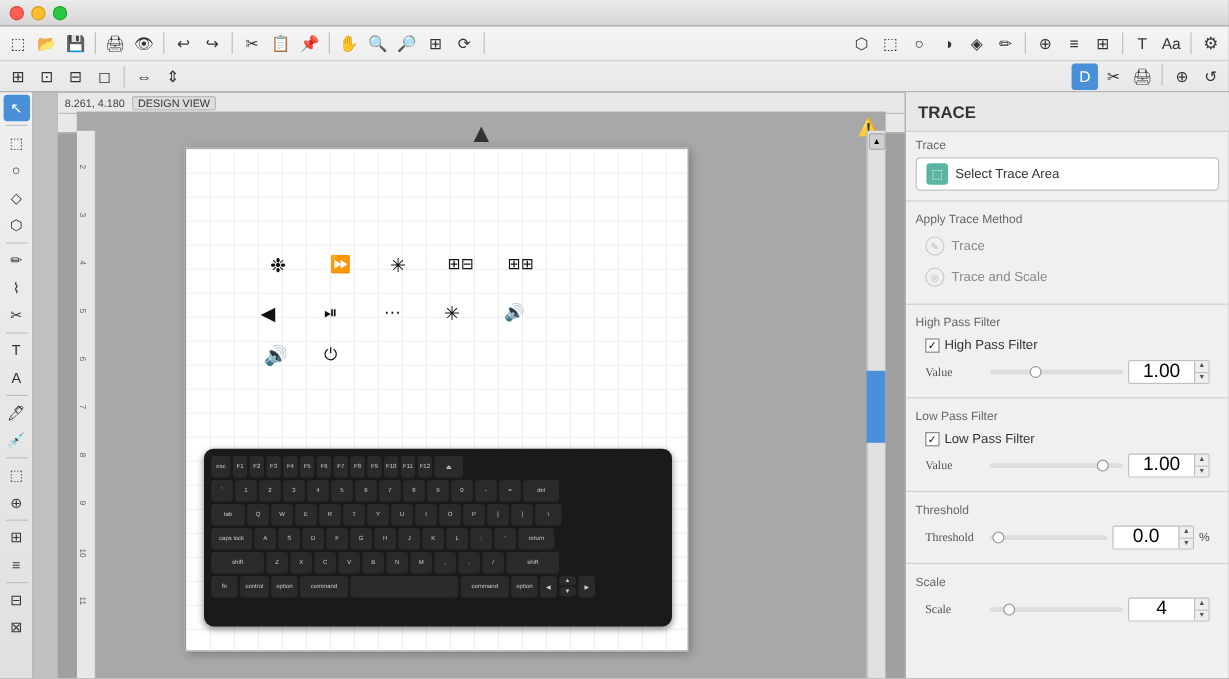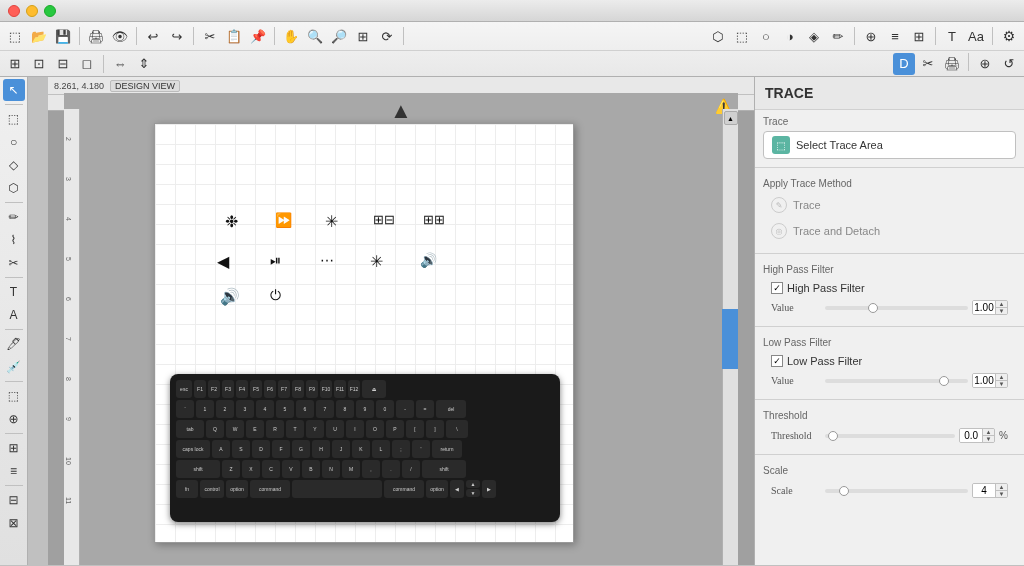--- a/index.html
+++ b/index.html
@@ -286,24 +286,24 @@
       cursor: pointer;
     }
     .slider-value-with-stepper {
       display: flex;
       border: 1px solid #c0c0c0;
       border-radius: 2px;
       overflow: hidden;
       flex-shrink: 0;
     }
     .slider-val-text {
-      width: 22px;
+      width: 54px;
       background: white;
       display: flex; align-items: center; justify-content: center;
-      font-size: 10px;
+      font-size: 16px;
     }
     .stepper {
       display: flex; flex-direction: column;
       width: 12px;
       background: #eee;
       border-left: 1px solid #c0c0c0;
     }
     .stepper-up, .stepper-down {
       flex: 1;
       display: flex; align-items: center; justify-content: center;
@@ -620,21 +620,21 @@
     <div class="section-divider"></div>
 
     <div class="panel-section">
       <div class="panel-section-label">Apply Trace Method</div>
       <button class="method-btn">
         <div class="icon-circle">✎</div>
         <span>Trace</span>
       </button>
       <button class="method-btn">
         <div class="icon-circle">◎</div>
-        <span>Trace and Detach</span>
+        <span>Trace and Scale</span>
       </button>
     </div>
 
     <div class="section-divider"></div>
 
     <div class="panel-section">
       <div class="panel-section-label">High Pass Filter</div>
       <div class="filter-row">
         <div class="filter-checkbox">✓</div>
         <span class="filter-label">High Pass Filter</span>

